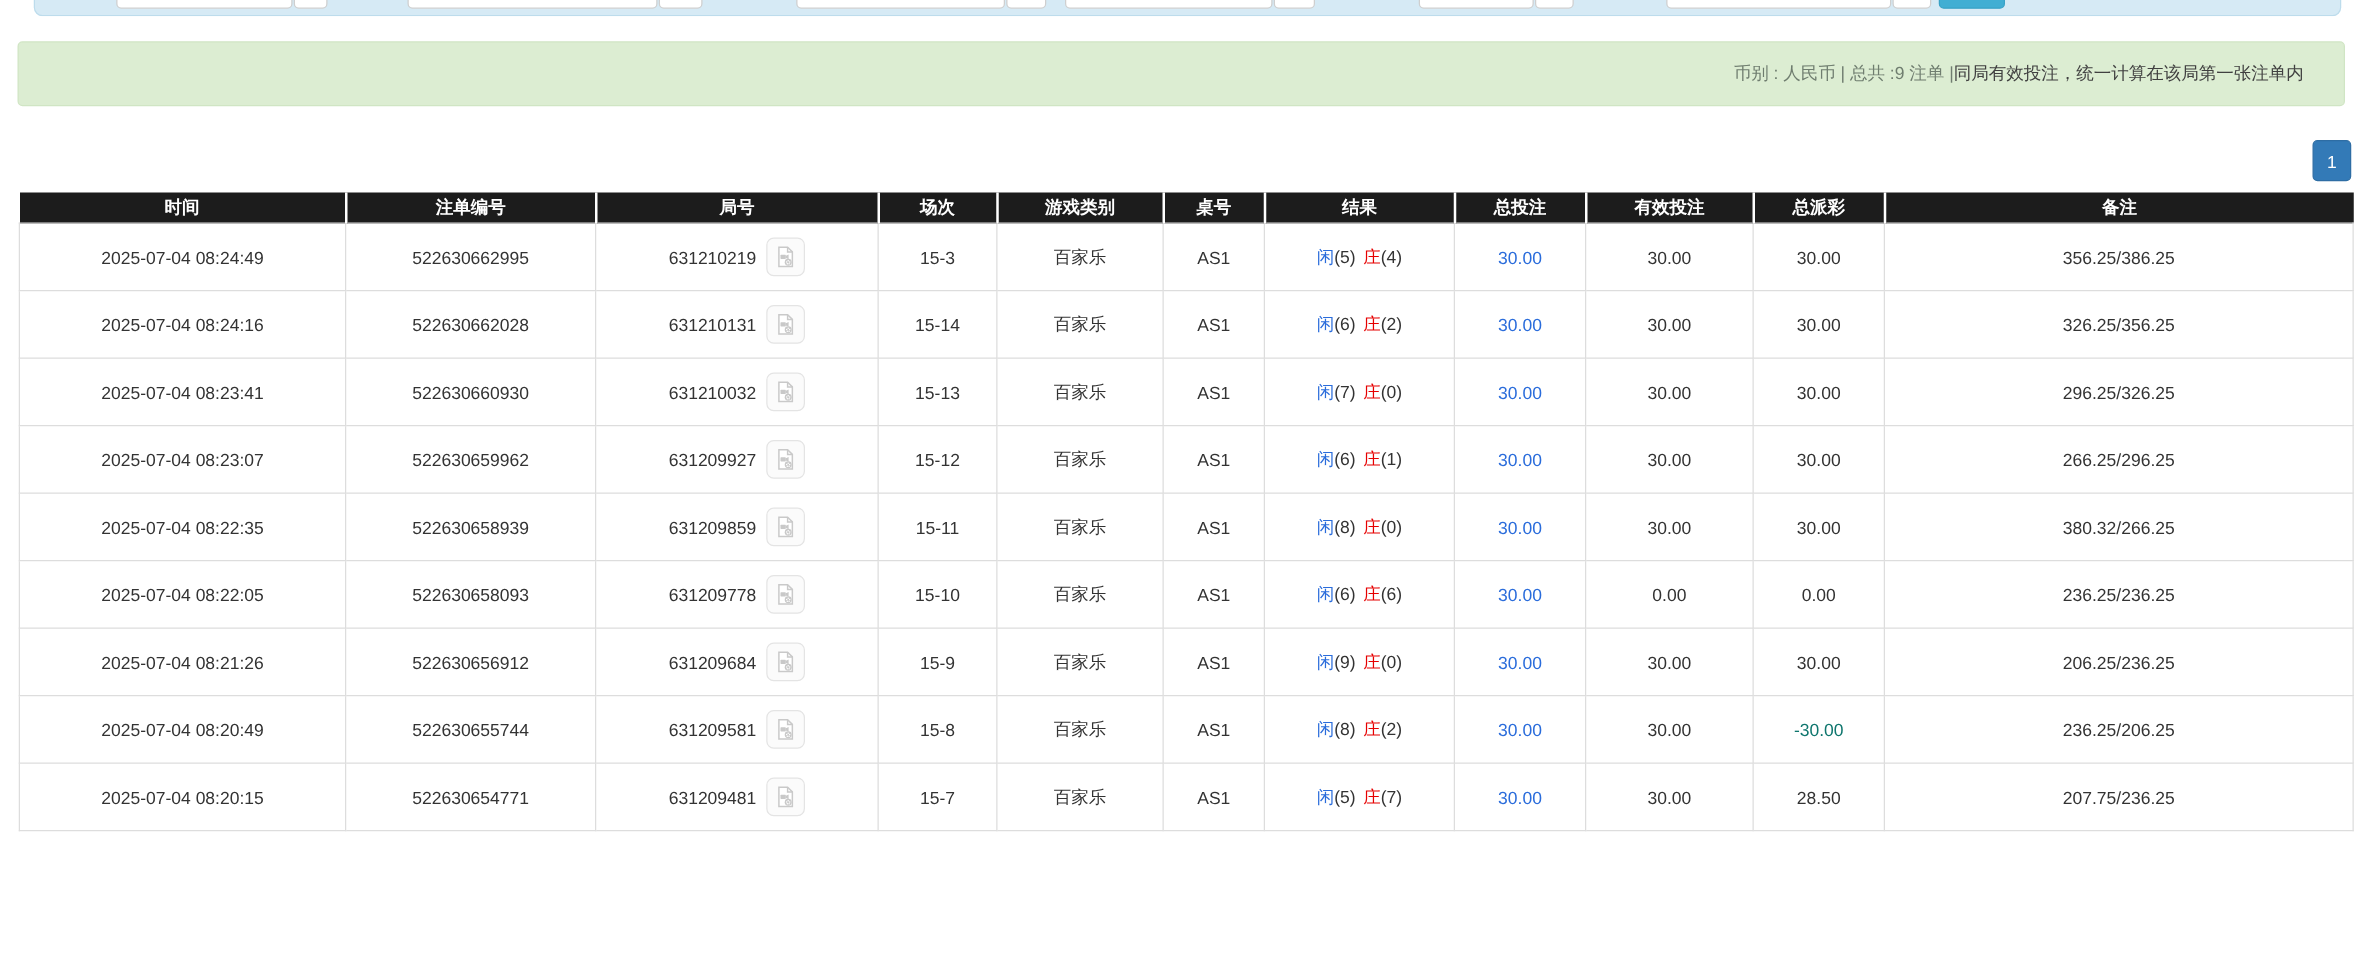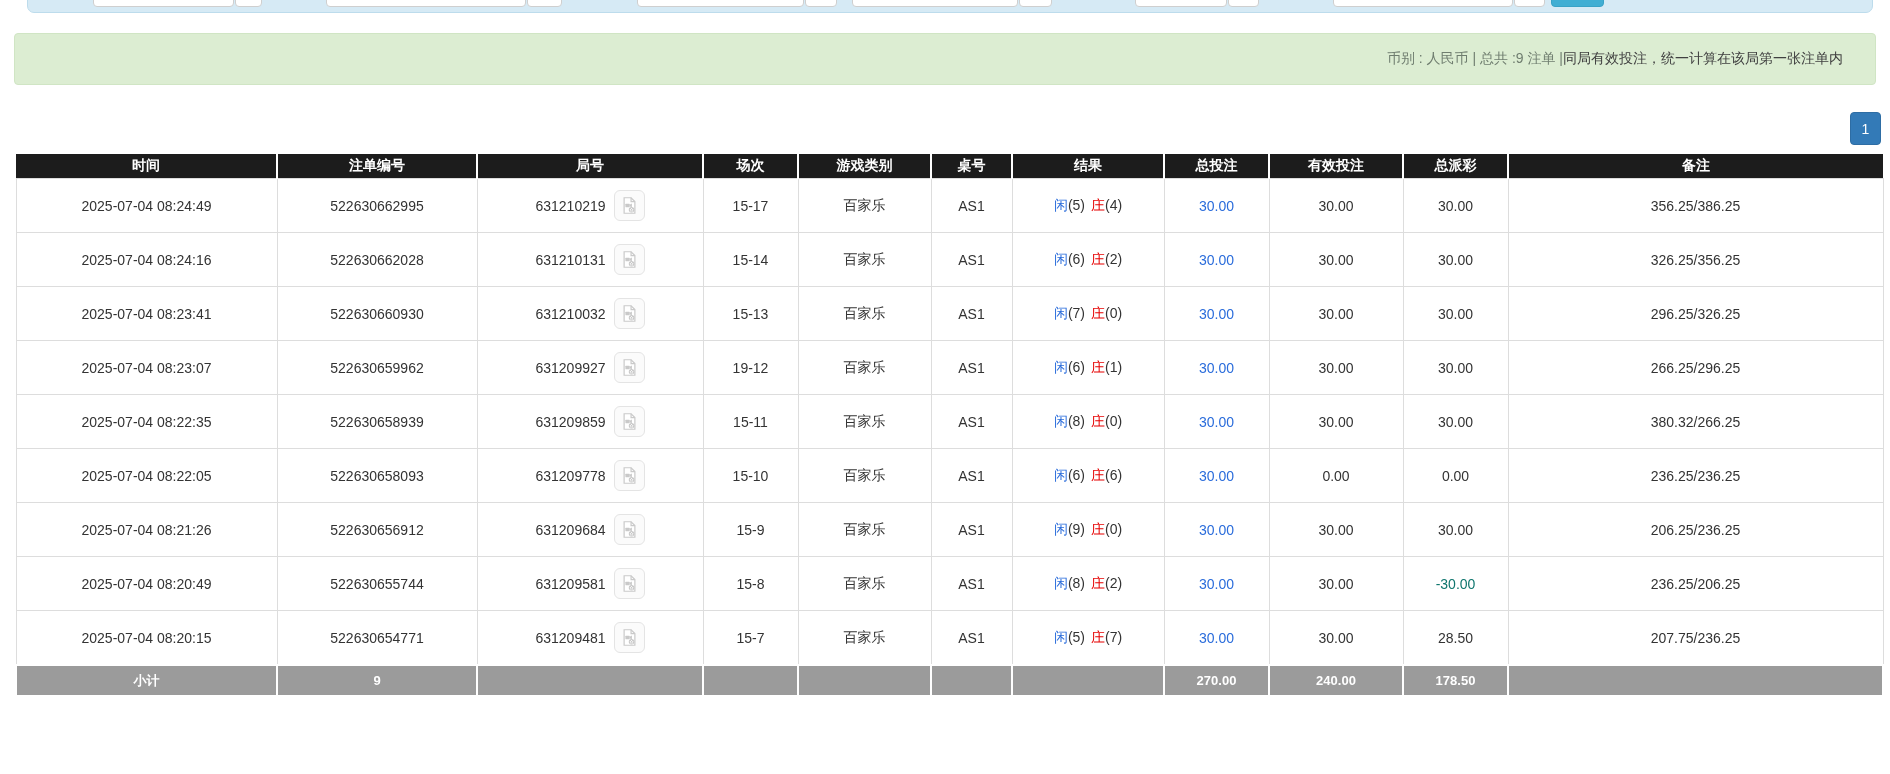--- a/index.html
+++ b/index.html
@@ -148,21 +148,21 @@
           <span>631210219</span>
           <button class="vid-btn">
             <span>
                 <svg width="19" height="19">
                   <use href="#icon-video-doc"></use>
                 </svg>
               </span>
           </button>
         </span>
       </td>
-      <td>15-17</td>
+      <td>15-3</td>
       <td>百家乐</td>
       <td>AS1</td>
       <td>
         <span class="blue">闲</span><span>(5)</span><span class="red banker">庄</span><span>(4)</span>
       </td>
       <td><a class="bet-link">30.00</a></td>
       <td>30.00</td>
       <td class="payout">30.00</td>
       <td>356.25/386.25</td>
     </tr>
@@ -229,21 +229,21 @@
           <span>631209927</span>
           <button class="vid-btn">
             <span>
                 <svg width="19" height="19">
                   <use href="#icon-video-doc"></use>
                 </svg>
               </span>
           </button>
         </span>
       </td>
-      <td>19-12</td>
+      <td>15-12</td>
       <td>百家乐</td>
       <td>AS1</td>
       <td>
         <span class="blue">闲</span><span>(6)</span><span class="red banker">庄</span><span>(1)</span>
       </td>
       <td><a class="bet-link">30.00</a></td>
       <td>30.00</td>
       <td class="payout">30.00</td>
       <td>266.25/296.25</td>
     </tr>
@@ -376,28 +376,15 @@
       <td>AS1</td>
       <td>
         <span class="blue">闲</span><span>(5)</span><span class="red banker">庄</span><span>(7)</span>
       </td>
       <td><a class="bet-link">30.00</a></td>
       <td>30.00</td>
       <td class="payout">28.50</td>
       <td>207.75/236.25</td>
     </tr>
 
-    <tr class="sum-row">
-      <td>小计</td>
-      <td>9</td>
-      <td></td>
-        <td></td>
-        <td></td>
-      <td></td>
-        <td></td>
-      <td>270.00</td>
-      <td>240.00</td>
-      <td>178.50</td>
-      <td></td>
-    </tr>
 
 </tbody>
 </table>
 
 </body></html>

